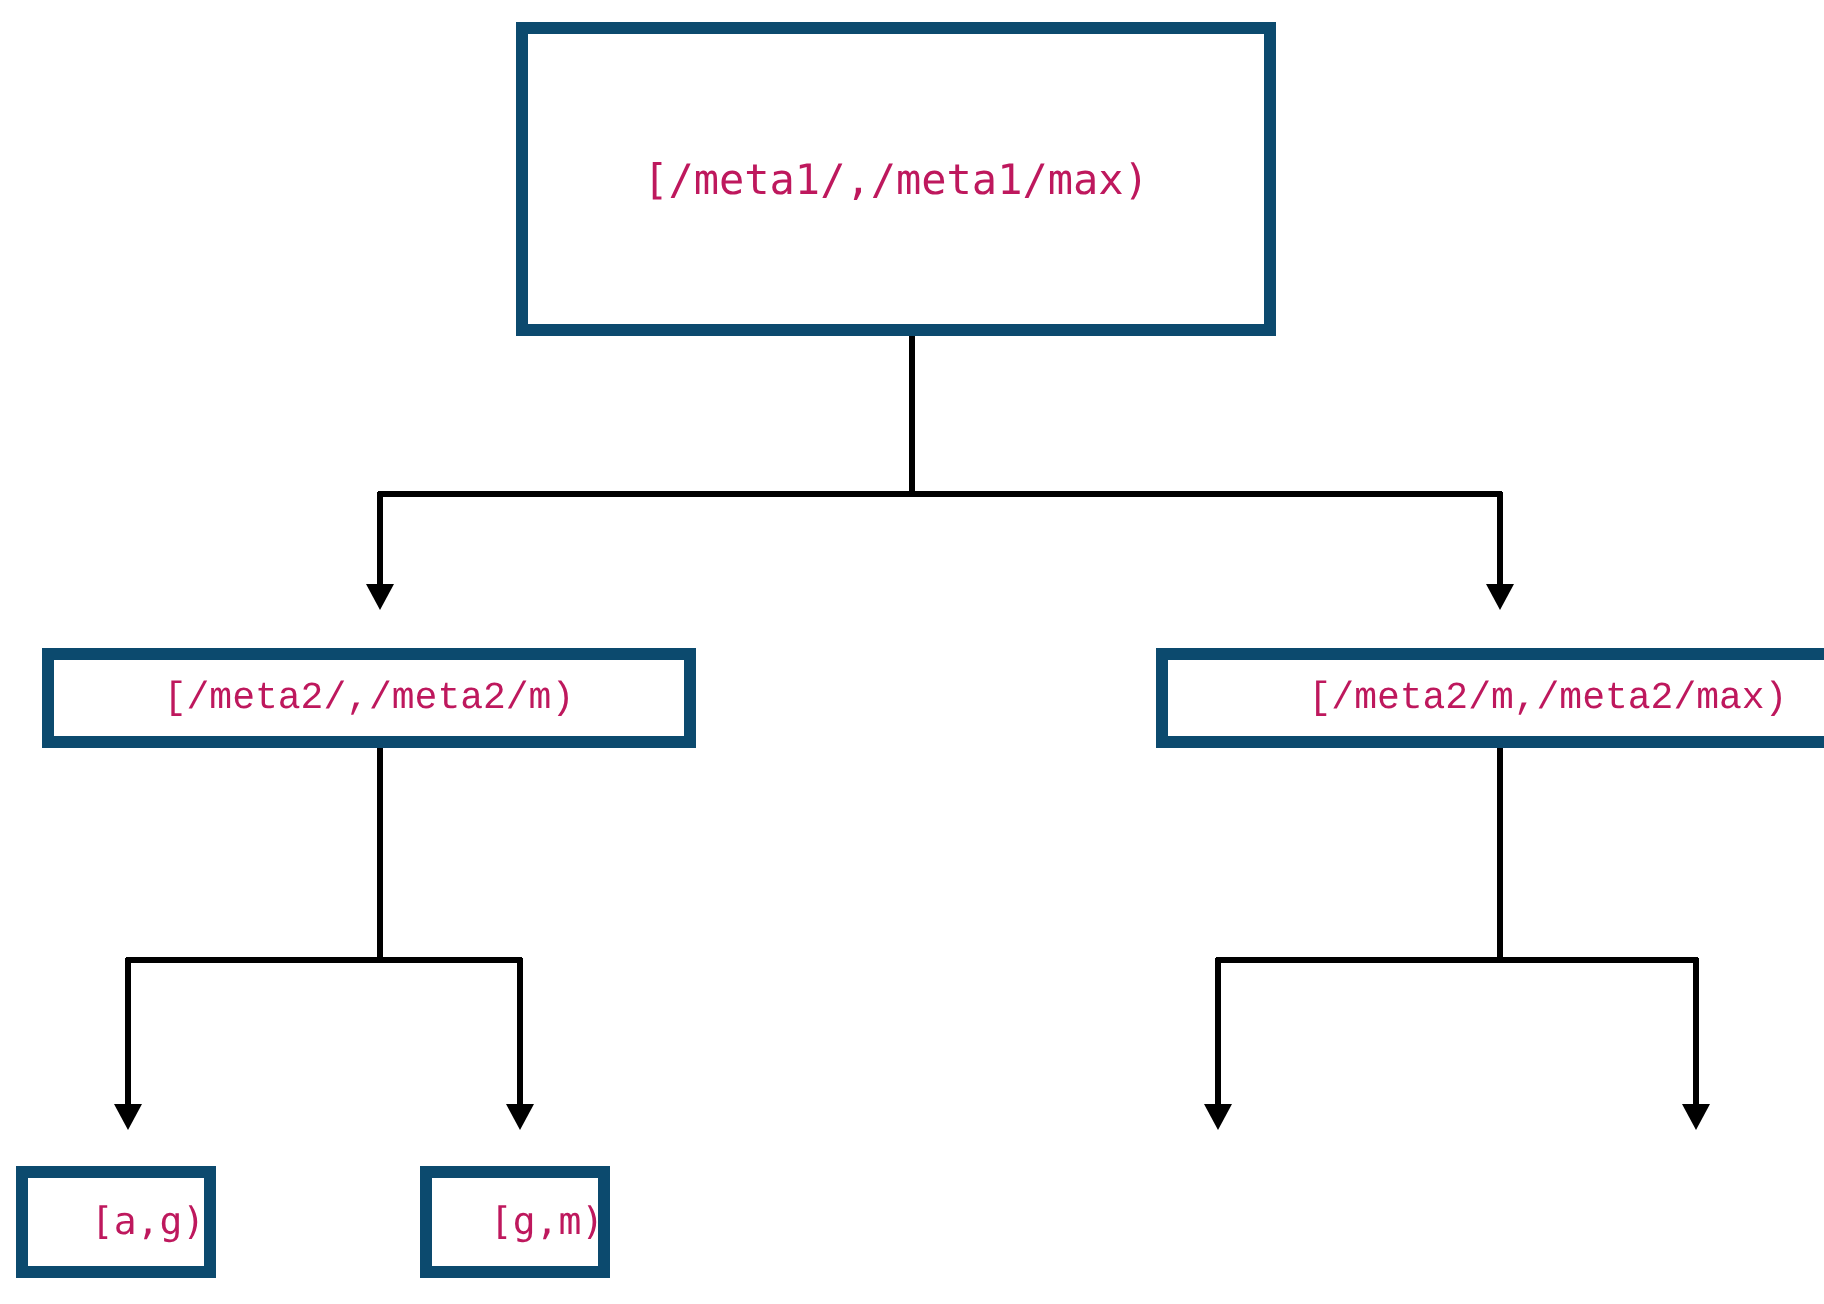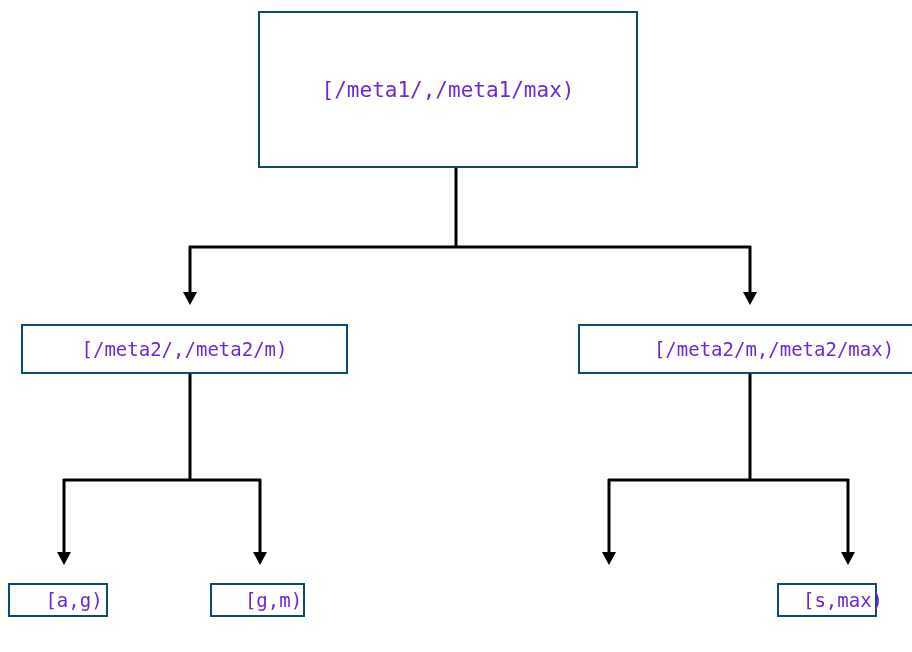--- a/index.html
+++ b/index.html
@@ -15,45 +15,46 @@
     position: relative;
     width: 912px;
     height: 652px;
     background: #ffffff;
     overflow: hidden;
   }
   .node-box {
     position: absolute;
     box-sizing: border-box;
     background: #ffffff;
-    border: 2px solid #0c4a6e;
+    border: 6px solid #0c4a6e;
     display: flex;
     align-items: center;
     justify-content: center;
-    color: #6d28d9;
+    color: #be185d;
     font-family: "DejaVu Sans Mono", "Liberation Mono", monospace;
     white-space: pre;
   }
   .node-root {
     left: 258px;
     top: 11px;
     width: 380px;
     height: 157px;
     font-size: 21px;
   }
   .node-mid {
     top: 324px;
     height: 50px;
     font-size: 19px;
+    font-family: Liberation Mono, monospace;
   }
   .node-mid-left  { left: 21px;  width: 327px; }
   .node-mid-right { left: 578px; width: 392px; }
   .node-leaf {
     top: 583px;
-    height: 34px;
+    height: 56px;
     font-size: 19px;
     padding-left: 32px;
   }
   .leaf-1 { left: 8px;   width: 100px; }
   .leaf-2 { left: 210px; width: 95px;  }
   .leaf-3 { left: 552px; width: 100px; }
   .leaf-4 { left: 777px; width: 100px; }
 
   #edge-layer {
     position: absolute;
@@ -108,15 +109,14 @@
 
   <div class="node-box node-mid node-mid-left">[/meta2/,/meta2/m)</div>
 
   <div class="node-box node-mid node-mid-right">[/meta2/m,/meta2/max)</div>
 
   <div class="node-box node-leaf leaf-1">[a,g)</div>
 
   <div class="node-box node-leaf leaf-2">[g,m)</div>
 
 
-  <div class="node-box node-leaf leaf-4">[s,max)</div>
 
 </div>
 
 </body></html>

